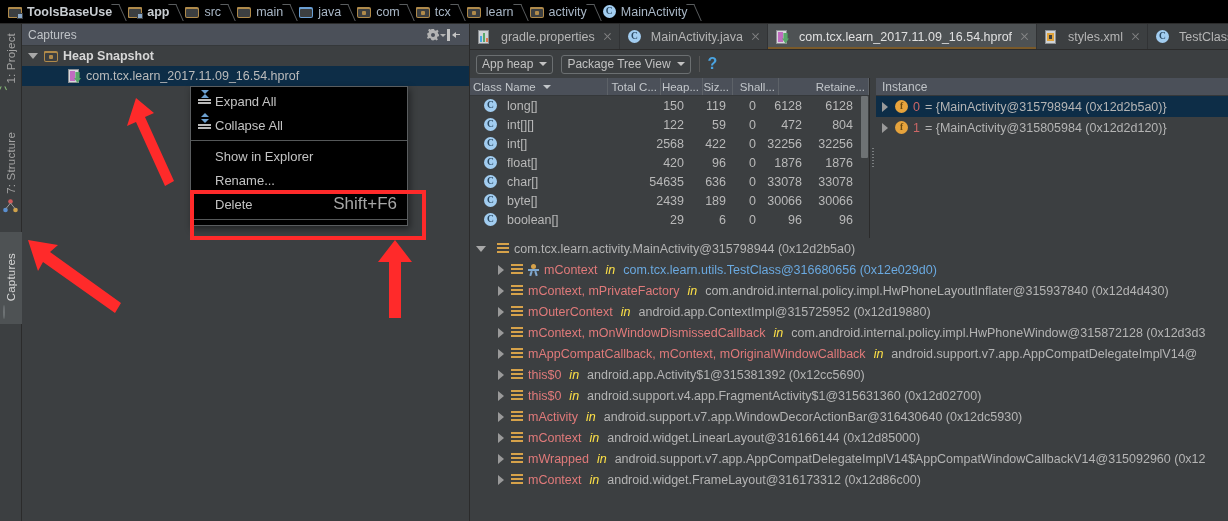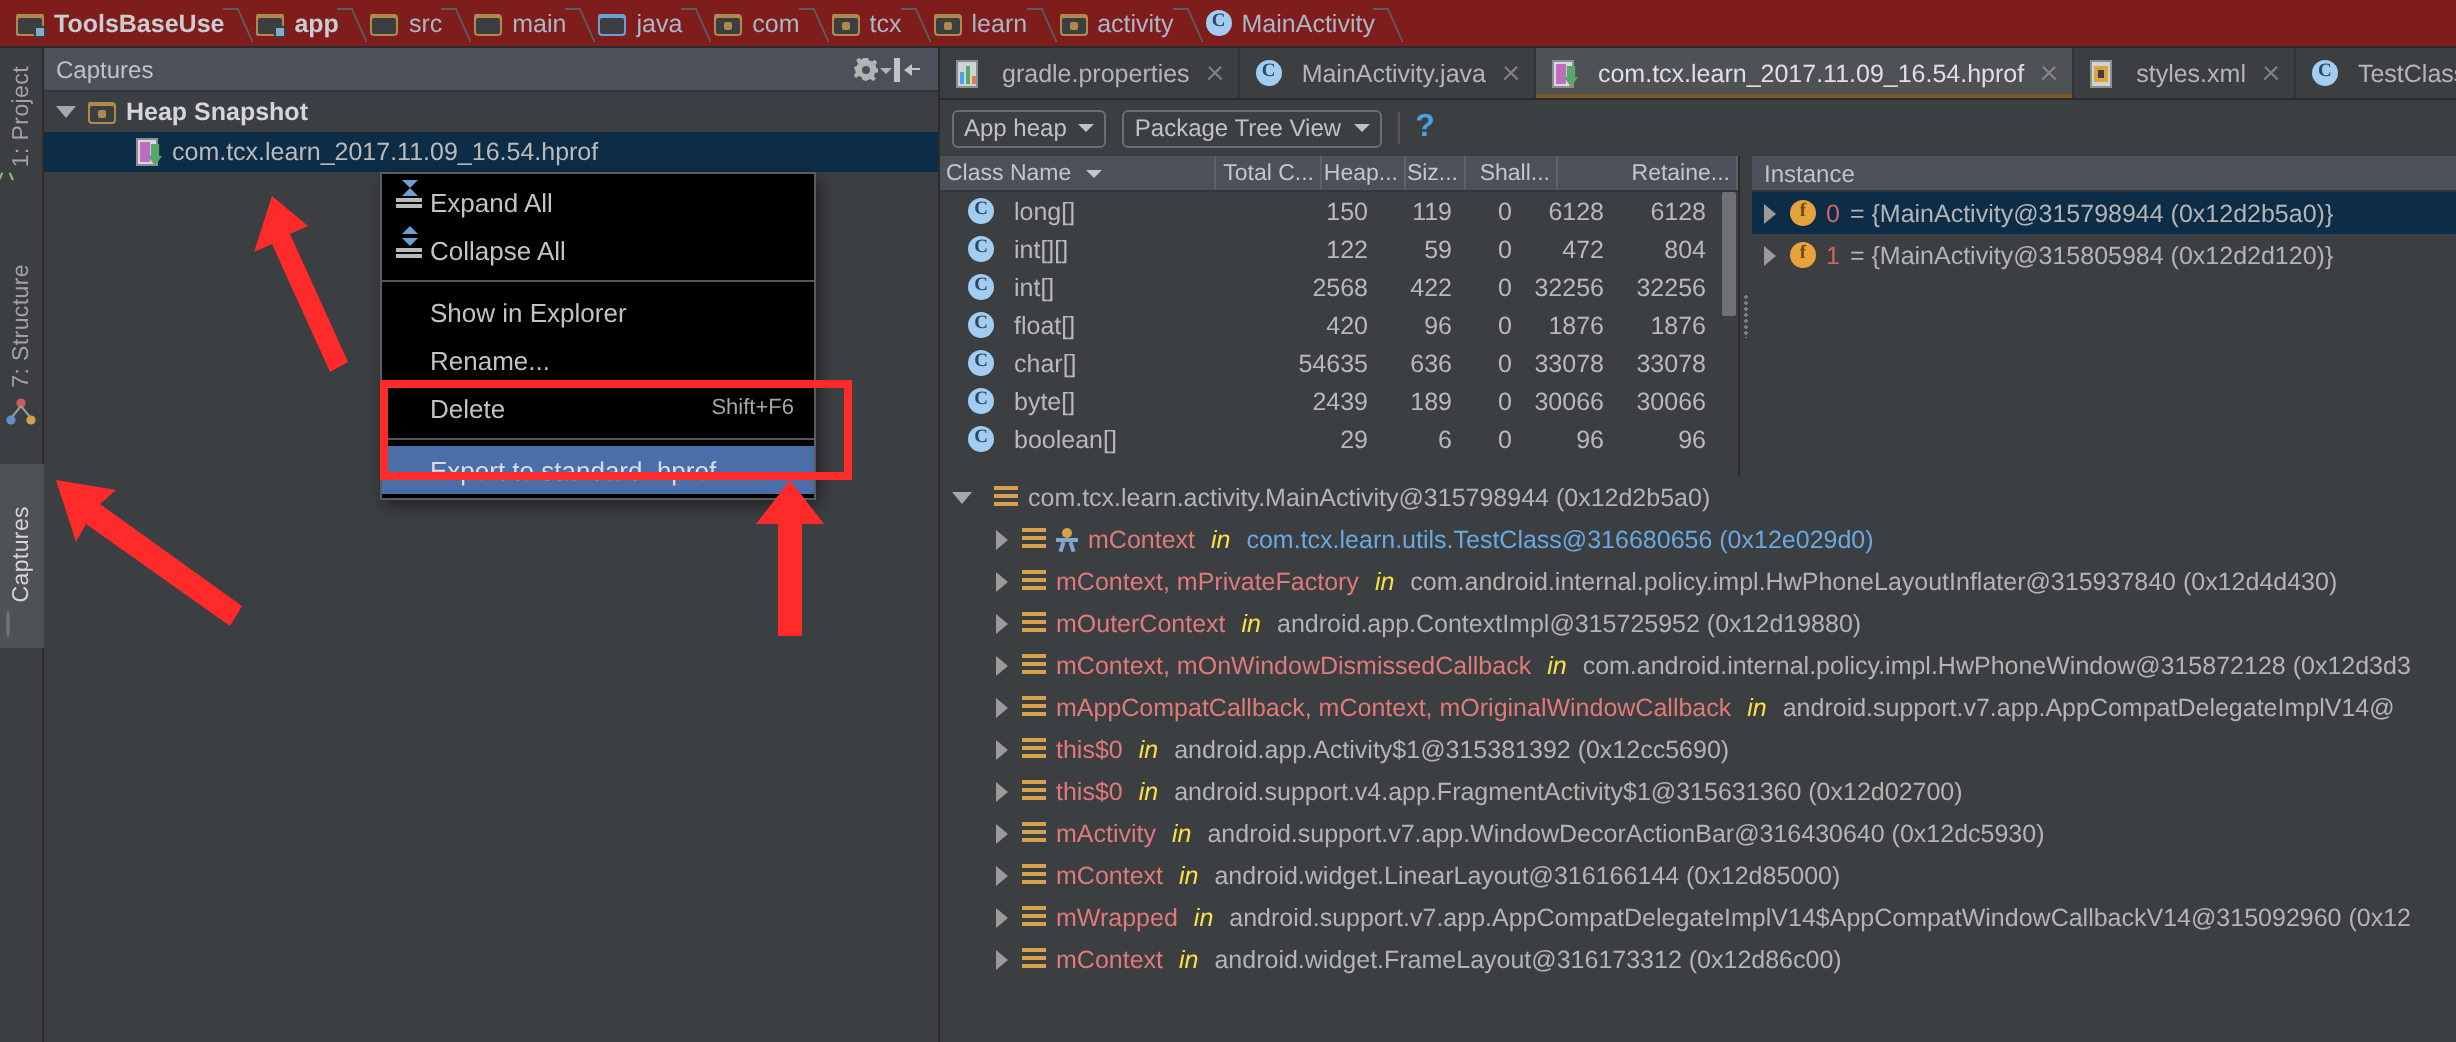--- a/index.html
+++ b/index.html
@@ -9,21 +9,21 @@
     font-family: "Liberation Sans", sans-serif;
     font-size: 12px;
     color: #bbbbbb;
     overflow: hidden;
   }
   #app { position: relative; width: 1228px; height: 521px; }
 
   
   .breadcrumb-bar {
     position: absolute; left: 0; top: 0; width: 1228px; height: 24px;
-    background: #7f1d1d;
+    background: #000000;
     display: flex; align-items: center; padding-left: 4px;
     border-bottom: 1px solid #2b2b2b;
   }
   .crumb { display: flex; align-items: center; height: 24px; padding: 0 2px 0 4px; position: relative; }
   .crumb .cb-label { font-size: 12.5px; color: #a9b7c6; white-space: nowrap; }
   .crumb.bold .cb-label { font-weight: bold; color: #c8cdd2; }
   .crumb-sep {
     width: 10px; height: 24px; position: relative; flex: none;
   }
   .crumb-sep::before {
@@ -159,21 +159,21 @@
     background:#000000; border:1px solid #5a5d5f;
     box-shadow: 2px 3px 7px rgba(0,0,0,.45);
     padding: 2px 0; z-index: 40;
   }
   .ctx-item {
     height:24px; display:flex; align-items:center; padding:0 10px 0 6px;
     color:#c3c3c3; font-size:13px; white-space:nowrap;
   }
   .ctx-item .mi-icon { width:18px; flex:none; position:relative; height:16px; }
   .ctx-item .mi-label { flex:1; }
-  .ctx-item .mi-shortcut { color:#a6a6a6; font-size:11px; margin-left:14px;margin-top:48px; }
+  .ctx-item .mi-shortcut { color:#a6a6a6; font-size:17px; margin-left:14px;margin-top:48px; }
   .ctx-item.highlight { background:#4a6ea8; color:#d8dde4; }
   .ctx-sep { height:1px; background:#555859; margin:3px 0; }
   .ic-expand, .ic-collapse2 { width:13px; height:13px; position:relative; left:1px; top:1px; }
   .ic-expand .a, .ic-collapse2 .a {
     position:absolute; left:3px; width:0; height:0;
     border-left:4px solid transparent; border-right:4px solid transparent;
   }
   .ic-expand .a.up { top:0; border-bottom:4px solid #6ca0d0; }
   .ic-expand .a.dn { bottom:0; border-top:4px solid #6ca0d0; }
   .ic-collapse2 .a.up { top:1px; border-top:4px solid #6ca0d0; }
@@ -459,24 +459,20 @@
     <div class="ctx-item">
       <span class="mi-icon"></span>
       <span class="mi-label">Rename...</span>
       <span class="mi-shortcut">Shift+F6</span>
     </div>
     <div class="ctx-item">
       <span class="mi-icon"></span>
       <span class="mi-label">Delete</span>
     </div>
     <div class="ctx-sep"></div>
-    <div class="ctx-item highlight">
-      <span class="mi-icon"></span>
-      <span class="mi-label">Export to standard .hprof</span>
-    </div>
   </div>
   <div class="red-box"></div>
 
   <div class="editor-area">
 
     <div class="tabs-bar">
       <div class="etab">
         <span class="ic ic-file ic-gradle">
           <span class="sheet"></span>
           <span class="bar" style="left:2px;height:6px;background:#4aa3e0;"></span>

